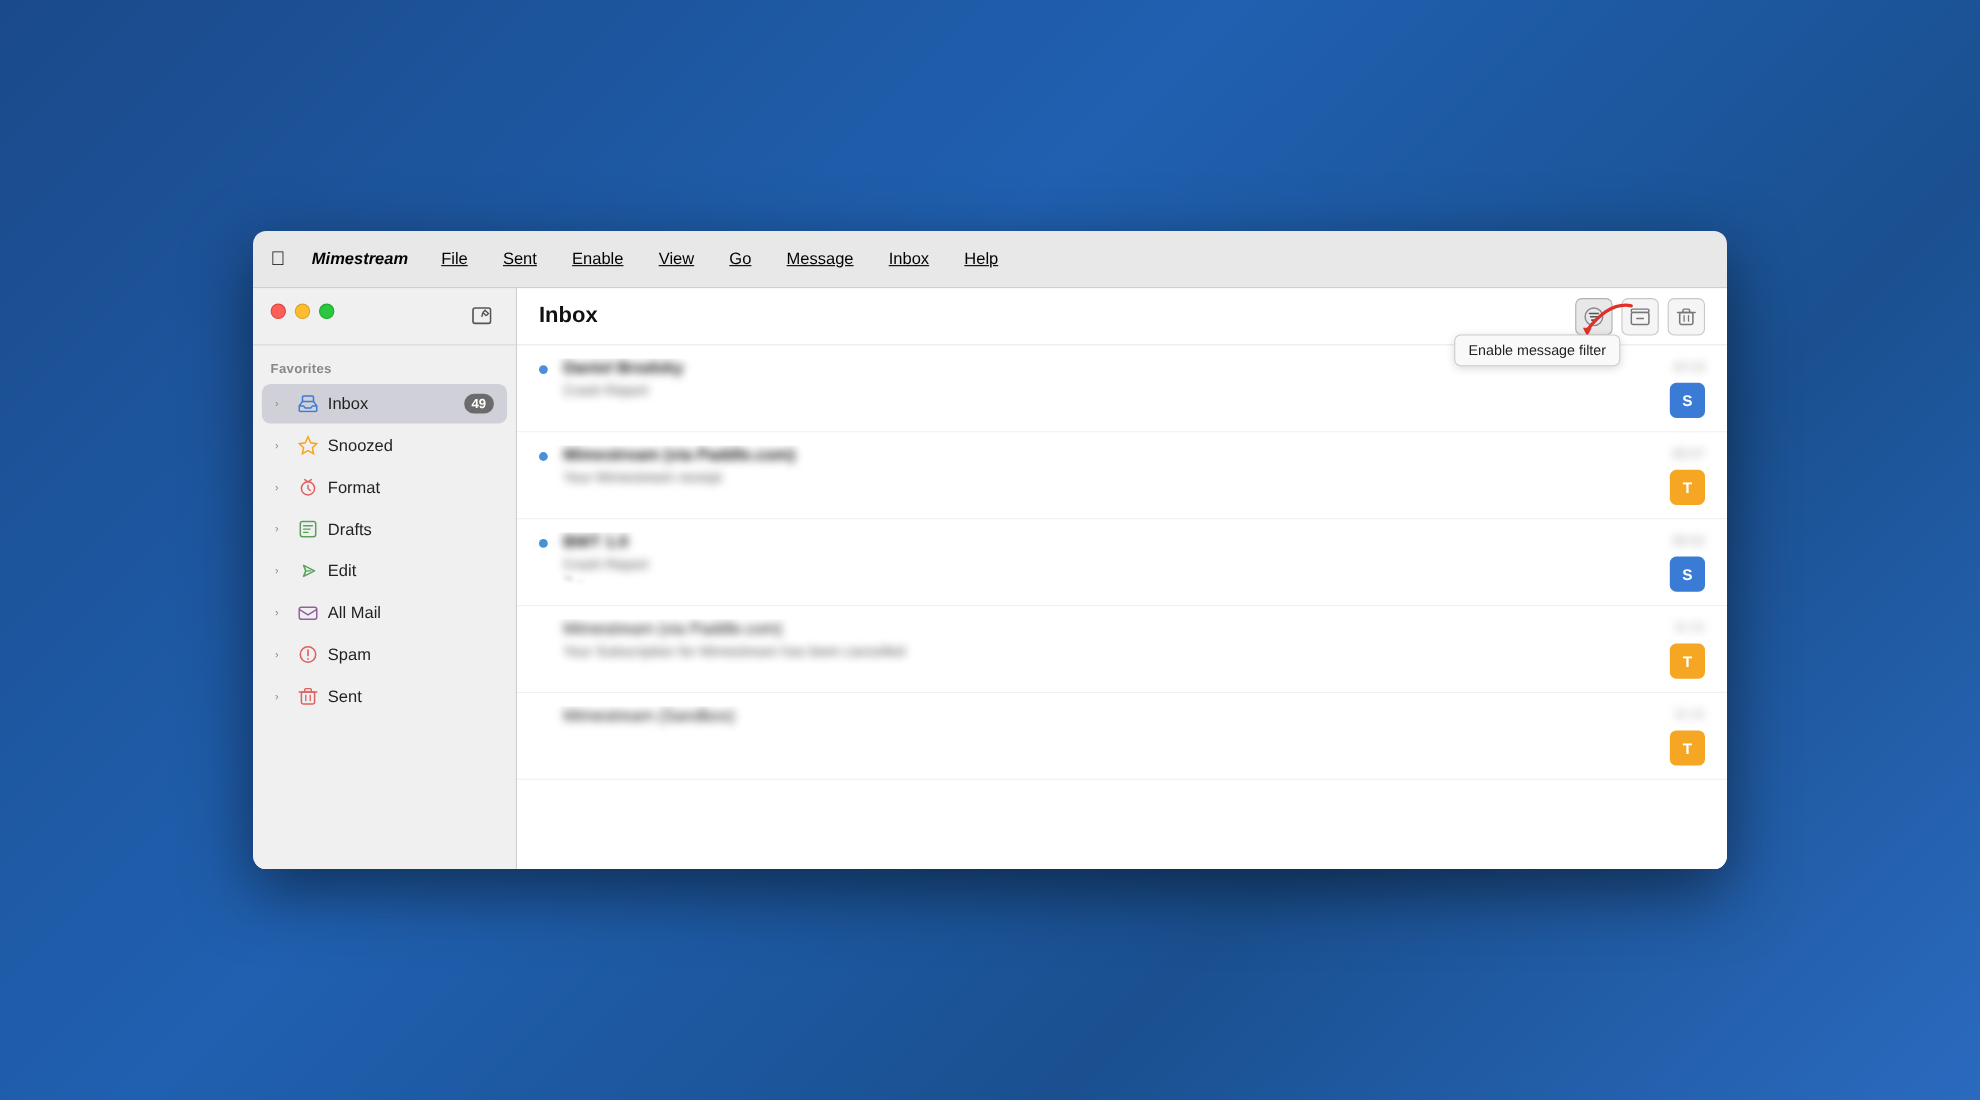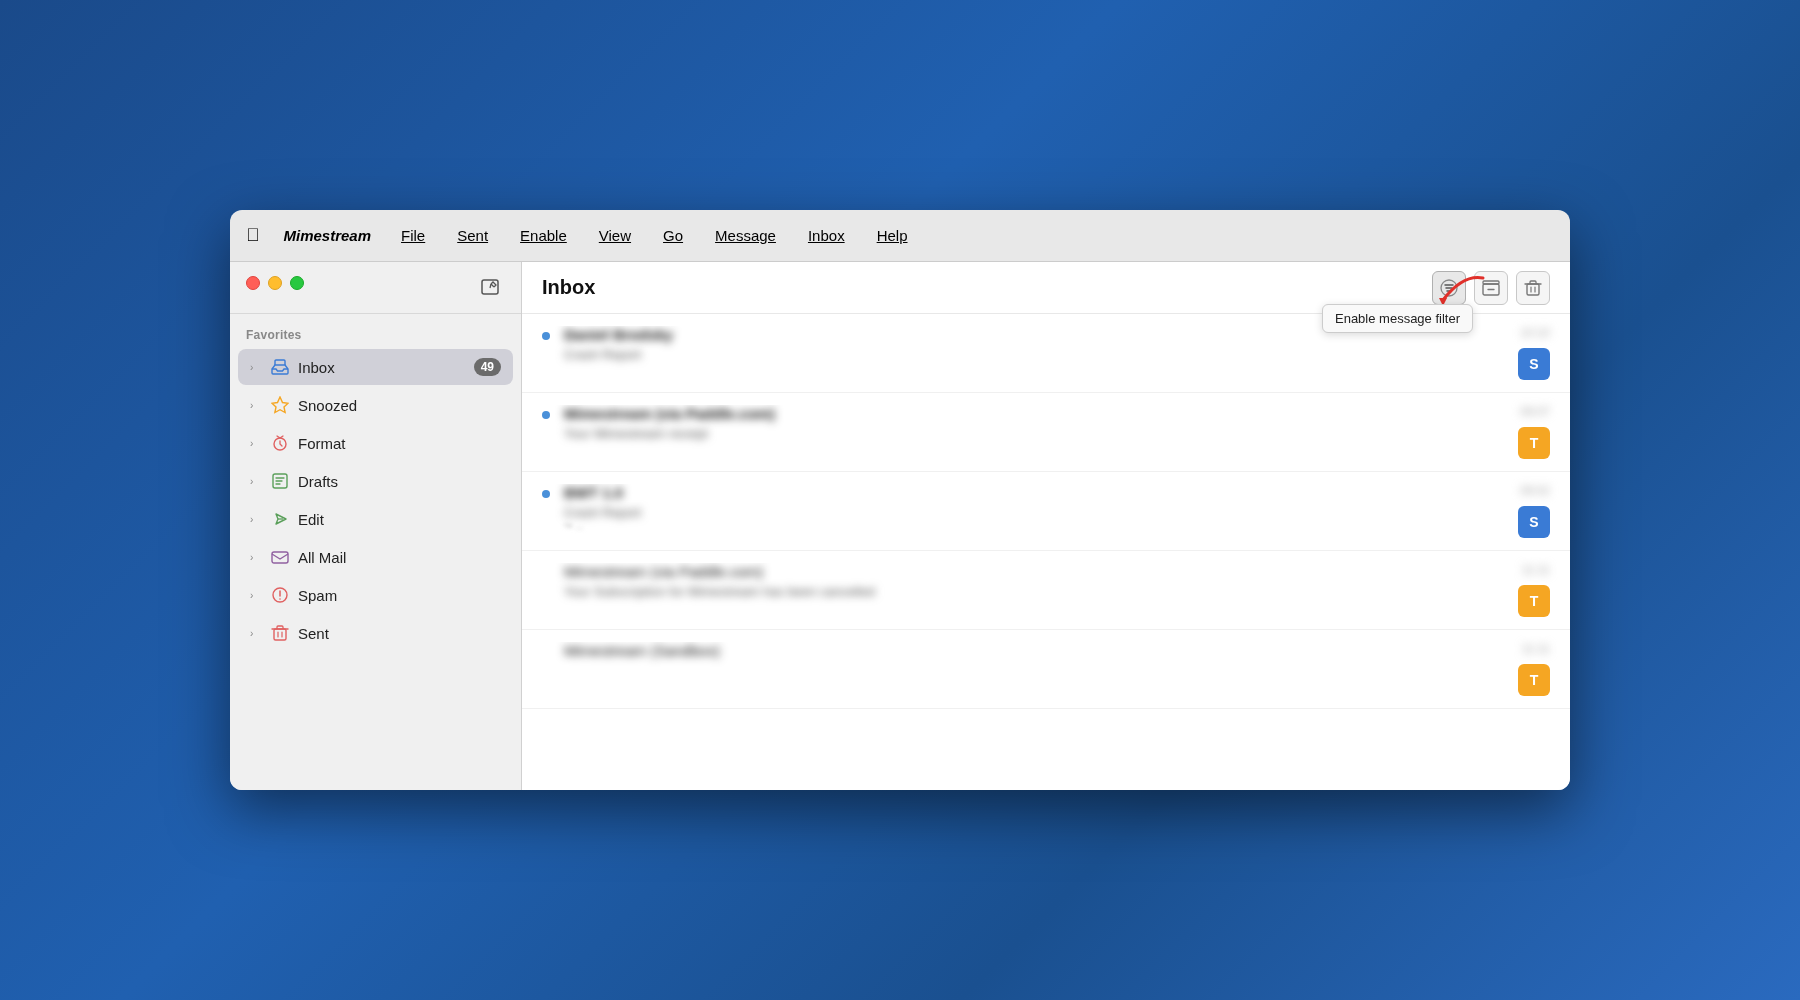--- a/index.html
+++ b/index.html
@@ -60,21 +60,21 @@
 
     
     .main-area {
       flex: 1;
       display: flex;
       background: #f0f0f0;
     }
 
     
     .sidebar {
-      width: 292px;
+      width: 240px;
       background: #f0f0f0;
       display: flex;
       flex-direction: column;
       border-right: 1px solid #d0d0d0;
       flex-shrink: 0;
       position: relative;
     }
 
     .sidebar-header {
       height: 52px;

